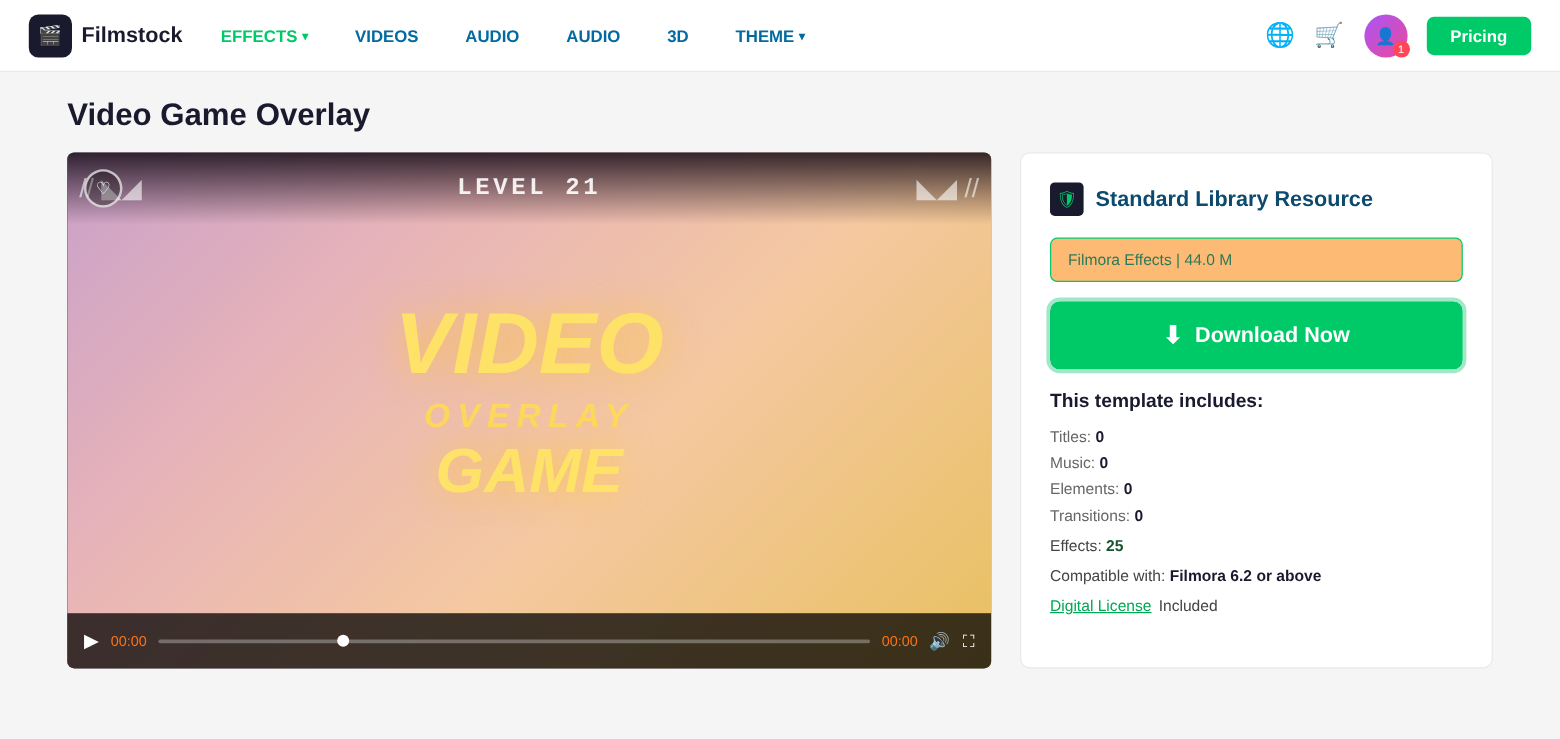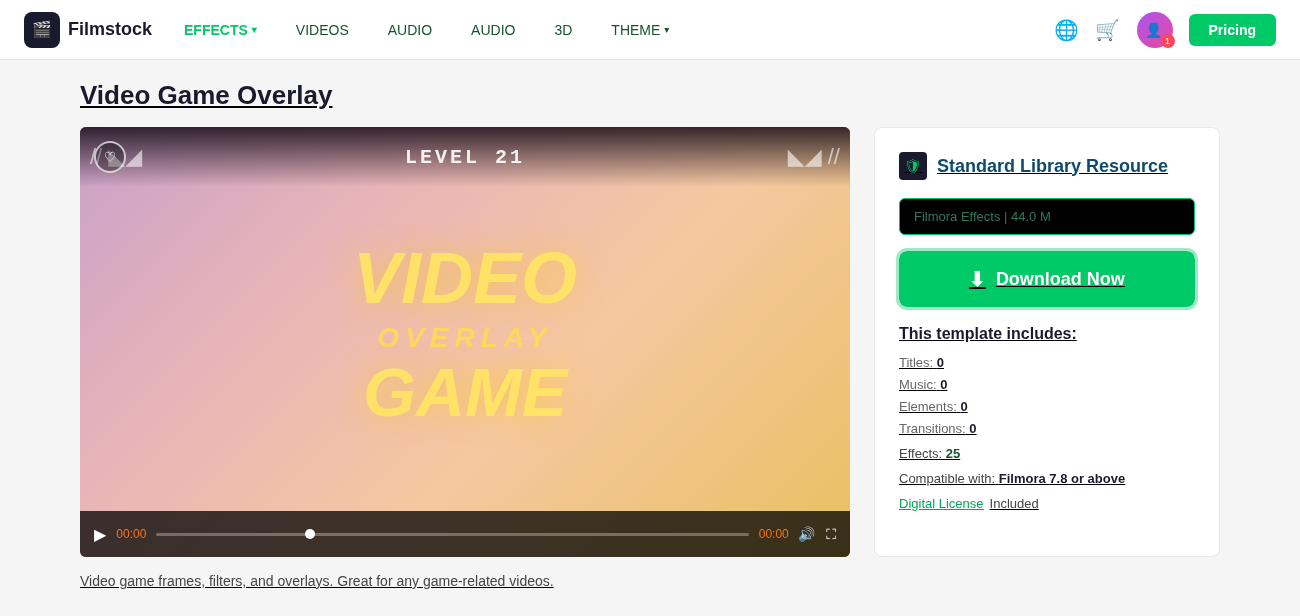--- a/index.html
+++ b/index.html
@@ -37,22 +37,22 @@
       color: #1a1a2e;
     }
     .nav {
       display: flex;
       align-items: center;
       gap: 39px;
       flex: 1;
     }
     .nav-item {
       font-size: 14px;
-      font-weight: 400;
-      color: #14532d;
+      font-weight: 700;
+      color: #0369a1;
       cursor: pointer;
       text-decoration: none;
       display: flex;
       align-items: center;
       gap: 4px;
     }
     .nav-item.active {
       color: #00c968;
       font-weight: 600;
     }
@@ -106,23 +106,22 @@
       border: none;
       border-radius: 6px;
       padding: 8px 20px;
       font-size: 14px;
       font-weight: 600;
       cursor: pointer;
     }
 
     
     .main {
-      padding: 20px 80px;
+      padding: 20px 56px;
       background: #f5f5f5;
-      text-decoration: underline;
     }
     .page-title {
       font-size: 26px;
       font-weight: 700;
       color: #1a1a2e;
       margin-bottom: 16px;
     }
     .content-row {
       display: flex;
       gap: 24px;
@@ -272,21 +271,21 @@
       justify-content: center;
       color: #00c968;
       font-size: 14px;
     }
     .library-title {
       font-size: 18px;
       font-weight: 700;
       color: #0c4a6e;
     }
     .file-tag {
-      background: #000000;
+      background: #fdba74;
       border: 1px solid #00c968;
       border-radius: 6px;
       padding: 10px 14px;
       font-size: 13px;
       color: #2d7a5a;
       margin-bottom: 16px;
     }
     .download-btn {
       width: 100%;
       background: #00c968;
@@ -409,21 +408,21 @@
           <span class="level-text">LEVEL 21</span>
           <span class="corner-deco">◣◢ //</span>
         </div>
       </div>
 
       <button class="heart-btn">♡</button>
 
       <div style="position:absolute; top:50%; left:50%; transform:translate(-50%,-55%); text-align:center;">
         <div class="overlay-video" style="font-size:72px; font-weight:900; color:rgba(255,230,100,0.9); text-shadow:0 0 30px rgba(255,200,50,0.7); line-height:1.1; font-style:italic; font-family:sans-serif;">VIDEO</div>
         <div class="overlay-subtitle" style="font-size:28px; letter-spacing:6px; color:rgba(255,220,80,0.85); font-style:italic; font-weight:700; font-family:sans-serif; margin:4px 0;">OVERLAY</div>
-        <div style="font-size:68px; font-weight:900; color:rgba(255,230,100,0.9); text-shadow:0 0 30px rgba(255,200,50,0.7); line-height:1; font-style:italic; font-family:sans-serif;">GAME</div>
+        <div style="font-size:52px; font-weight:900; color:rgba(255,230,100,0.9); text-shadow:0 0 30px rgba(255,200,50,0.7); line-height:1; font-style:italic; font-family:sans-serif;">GAME</div>
       </div>
 
       <div class="video-controls">
         <button class="play-btn">▶</button>
         <span class="time-text">00:00</span>
         <div class="progress-bar">
           <div class="progress-dot"></div>
         </div>
         <span class="time-text">00:00</span>
         <button class="vol-btn">🔊</button>
@@ -465,24 +464,23 @@
         </div>
       </div>
 
       <div class="effects-row">
         <span class="label">Effects:</span>
         <span class="value" style="font-weight:600; color:#14532d;">25</span>
       </div>
 
       <div class="compatible-row">
         <span class="label">Compatible with:</span>
-        <span style="font-weight:600; color:#1a1a2e;">Filmora 7.8 or above</span>
+        <span style="font-weight:600; color:#1a1a2e;">Filmora 6.2 or above</span>
       </div>
 
       <div class="digital-license">
         <a class="license-link">Digital License</a>
         <span>Included</span>
       </div>
     </div>
   </div>
 
-  <p class="description">Video game frames, filters, and overlays. Great for any game-related videos.</p>
 </div>
 
 </body></html>

